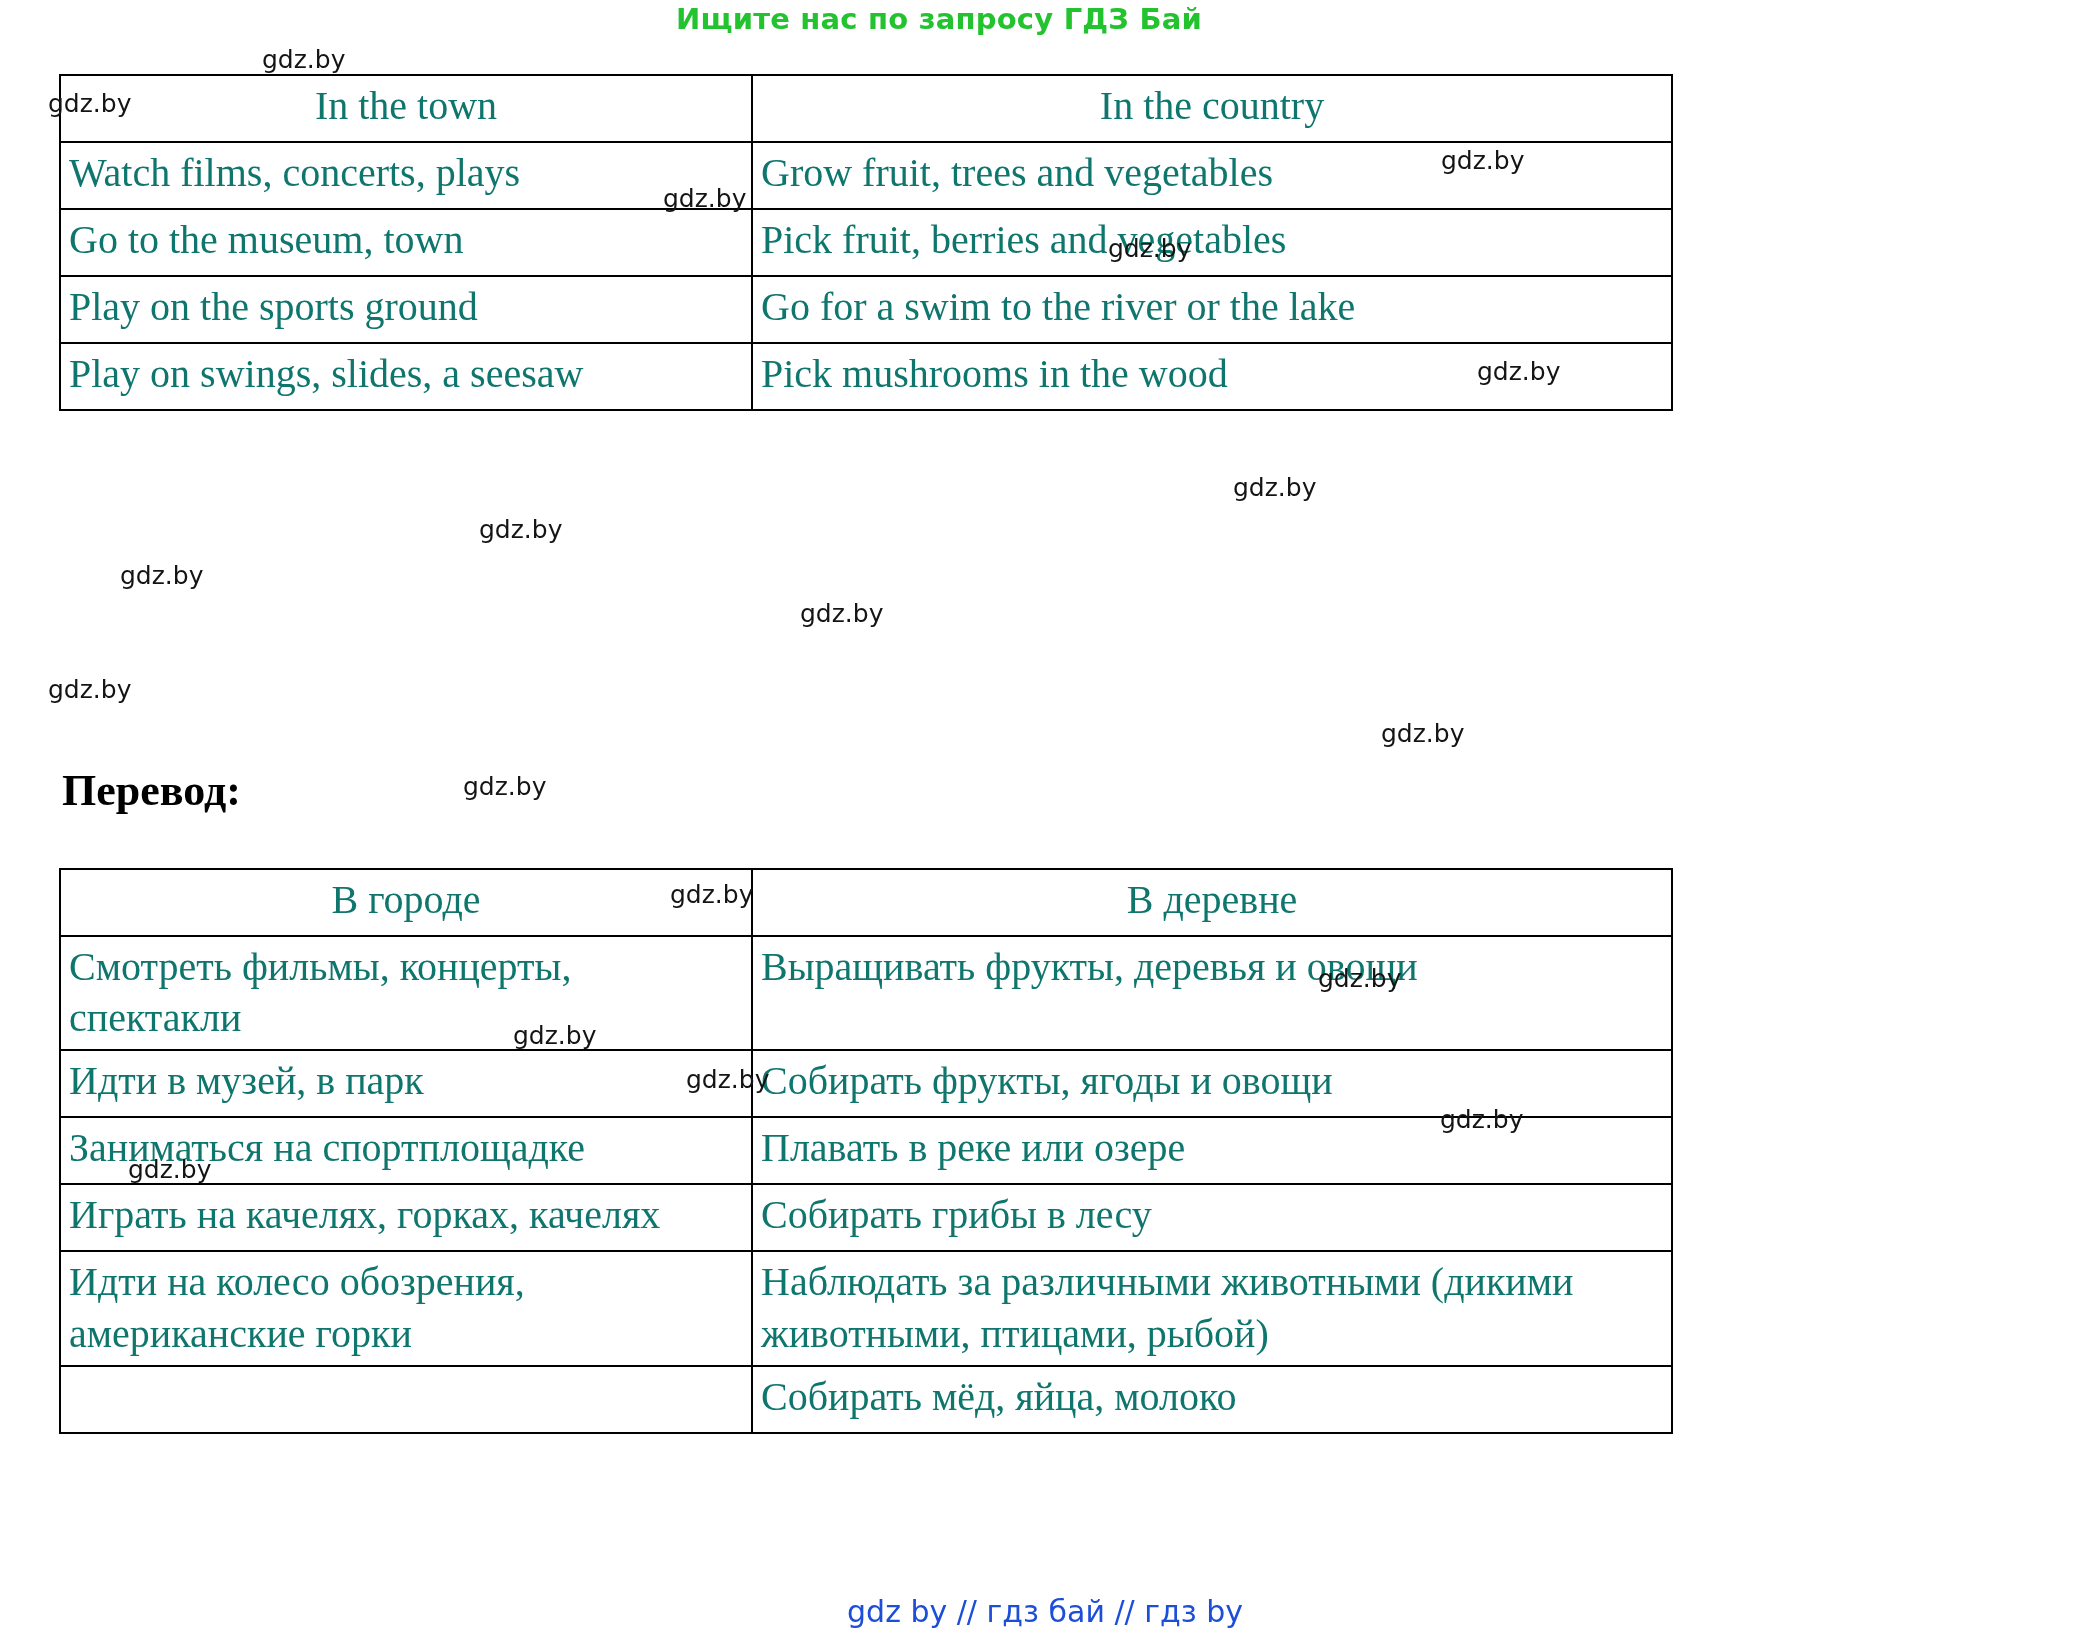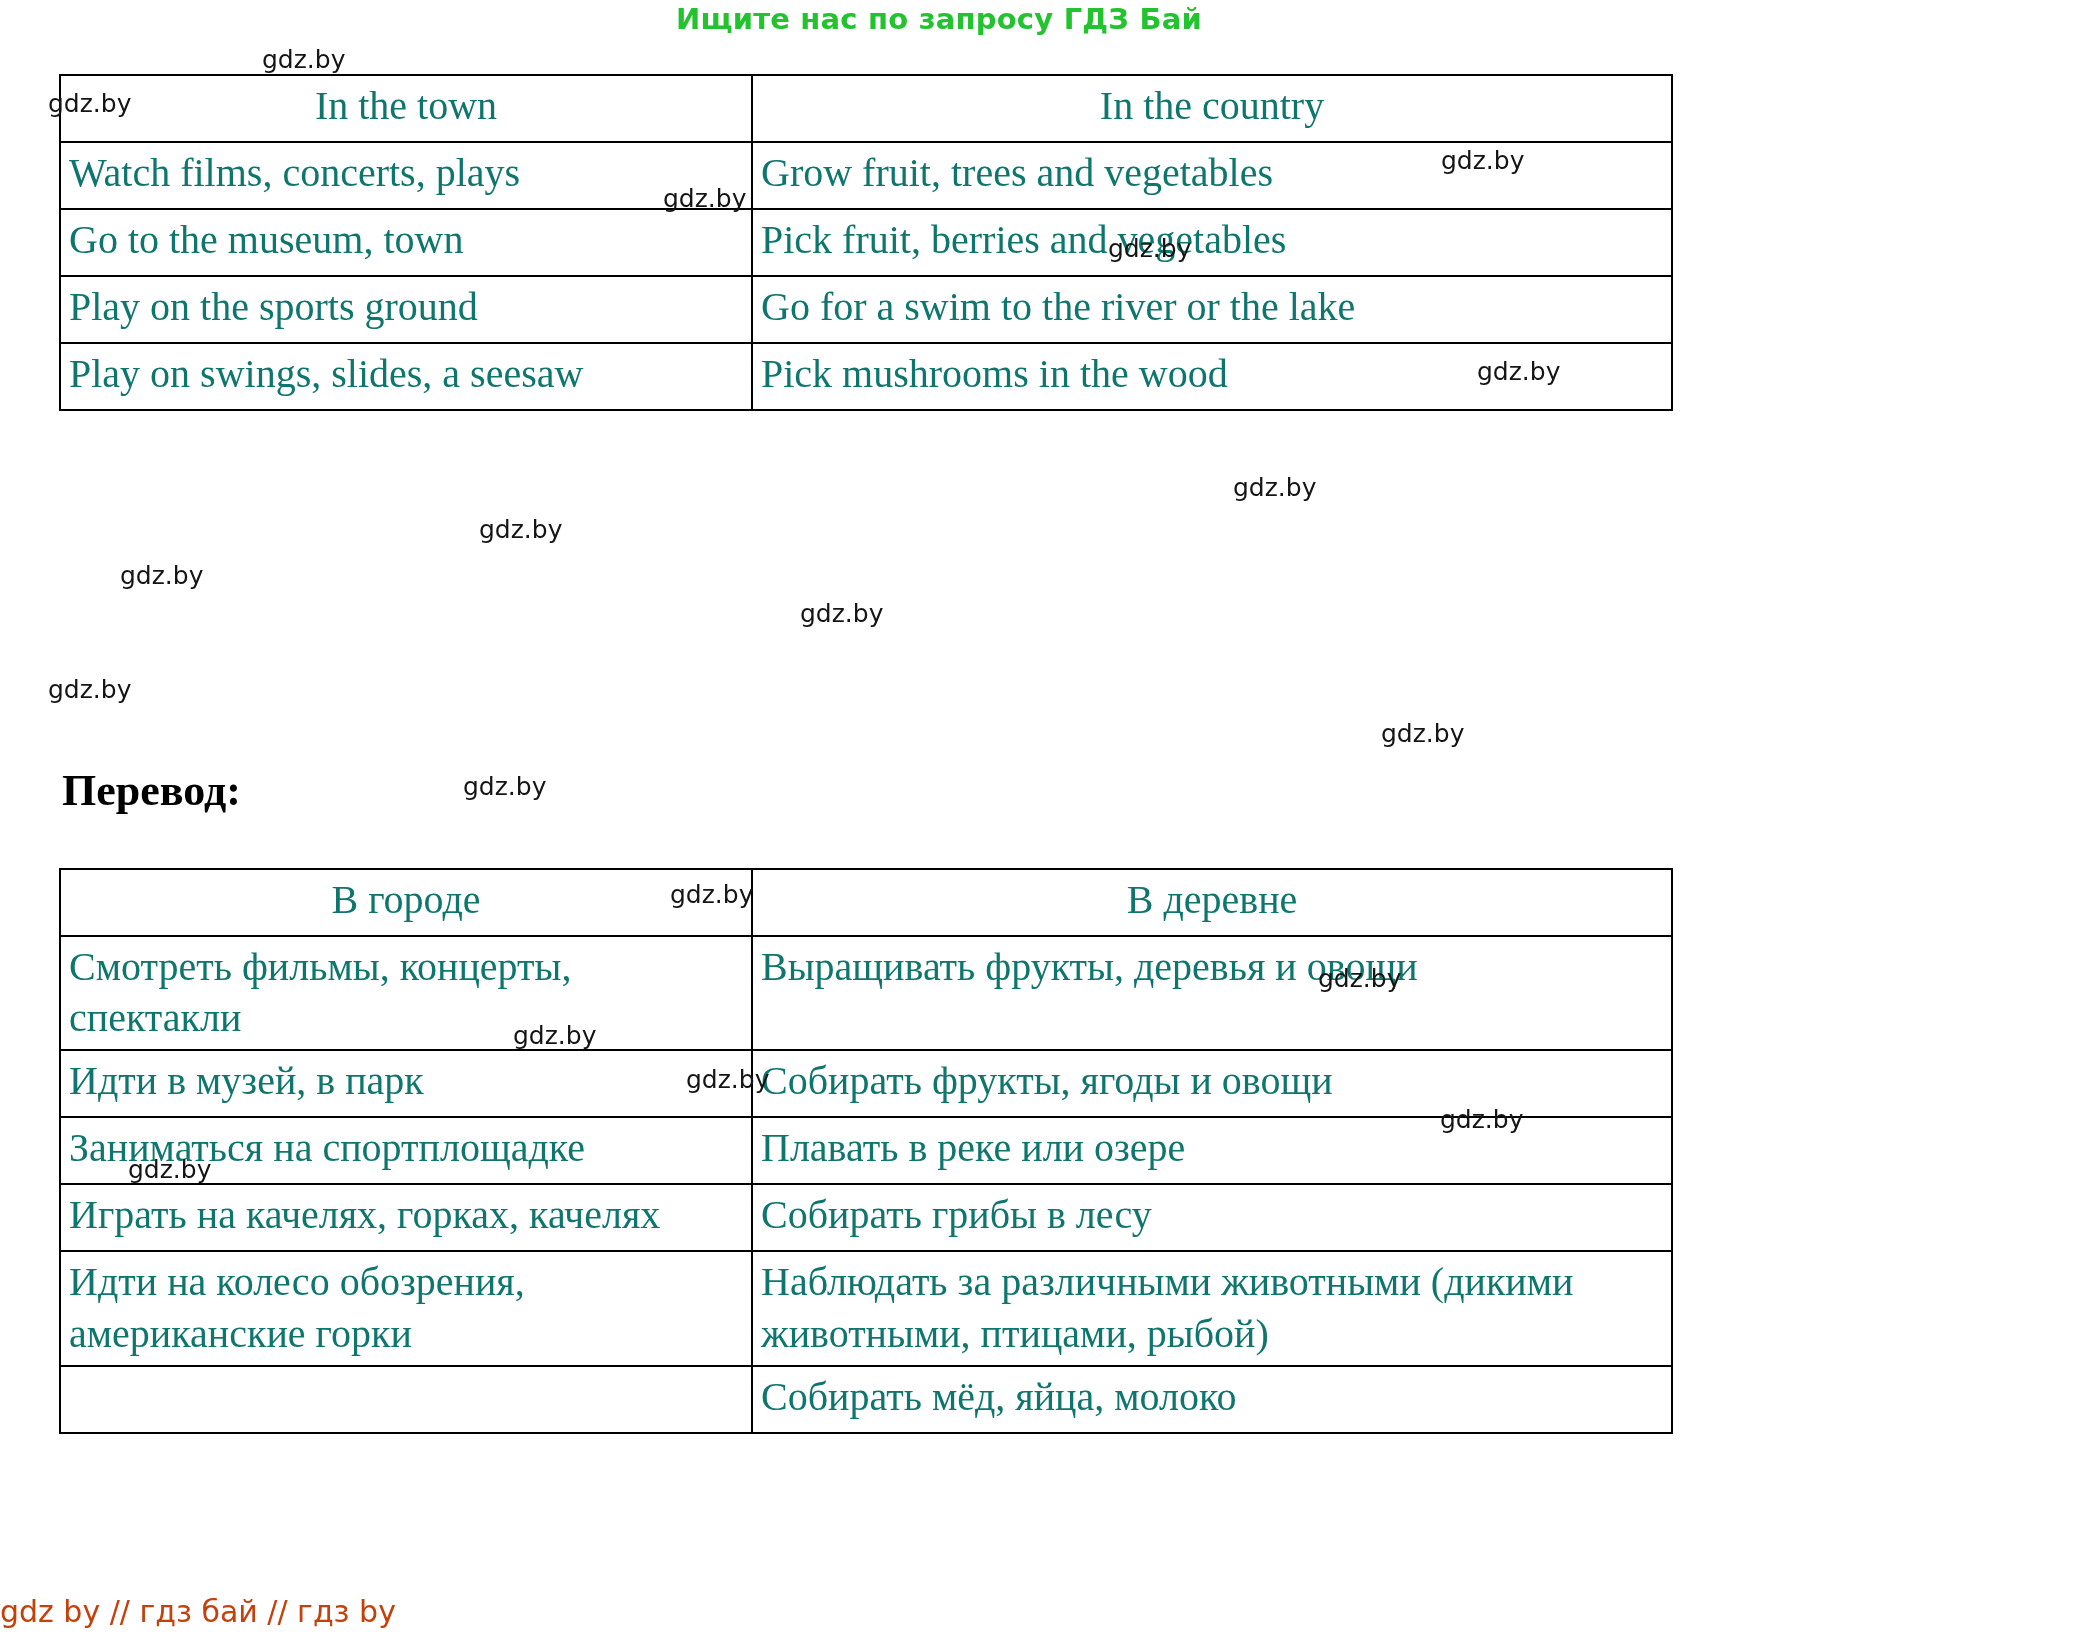--- a/index.html
+++ b/index.html
@@ -82,23 +82,24 @@
     color: #000000;
     z-index: 3;
   }
 
   
   .footer {
     position: absolute;
     left: 0;
     top: 1594px;
     width: 2090px;
+    text-align: center;
     font-family: "DejaVu Sans", "Liberation Sans", sans-serif;
     font-size: 30px;
-    color: #c2410c;
+    color: #1d4ed8;
     white-space: nowrap;
     z-index: 4;
   }
 </style>
 </head>
 <body>
 
 <div class="promo-header">Ищите нас по запросу ГДЗ Бай</div>
 
 <table class="tbl" id="table-en">

